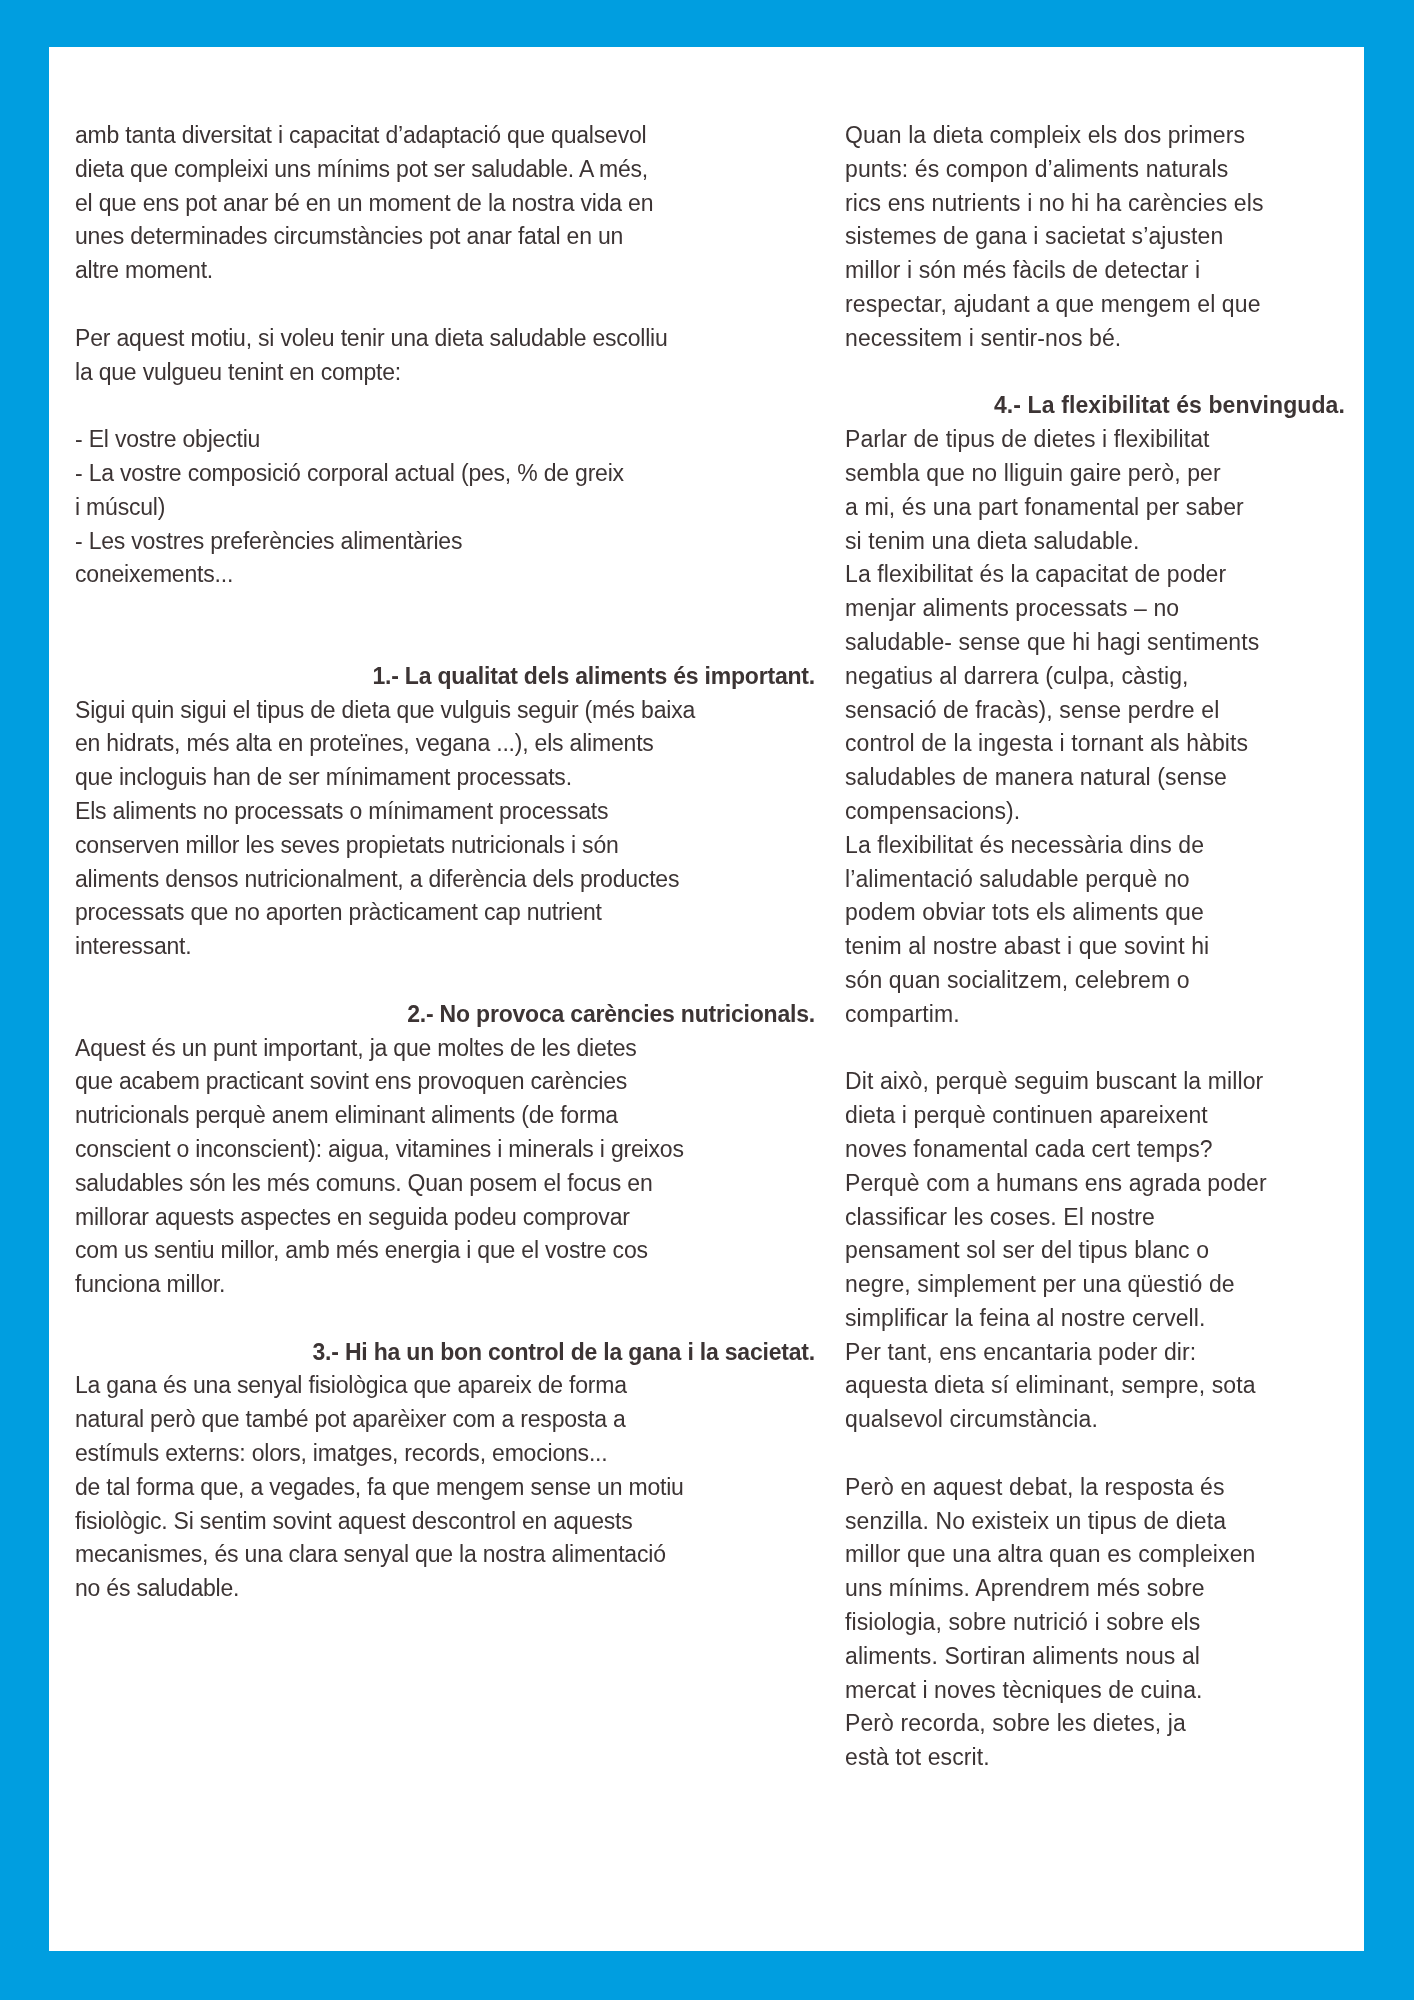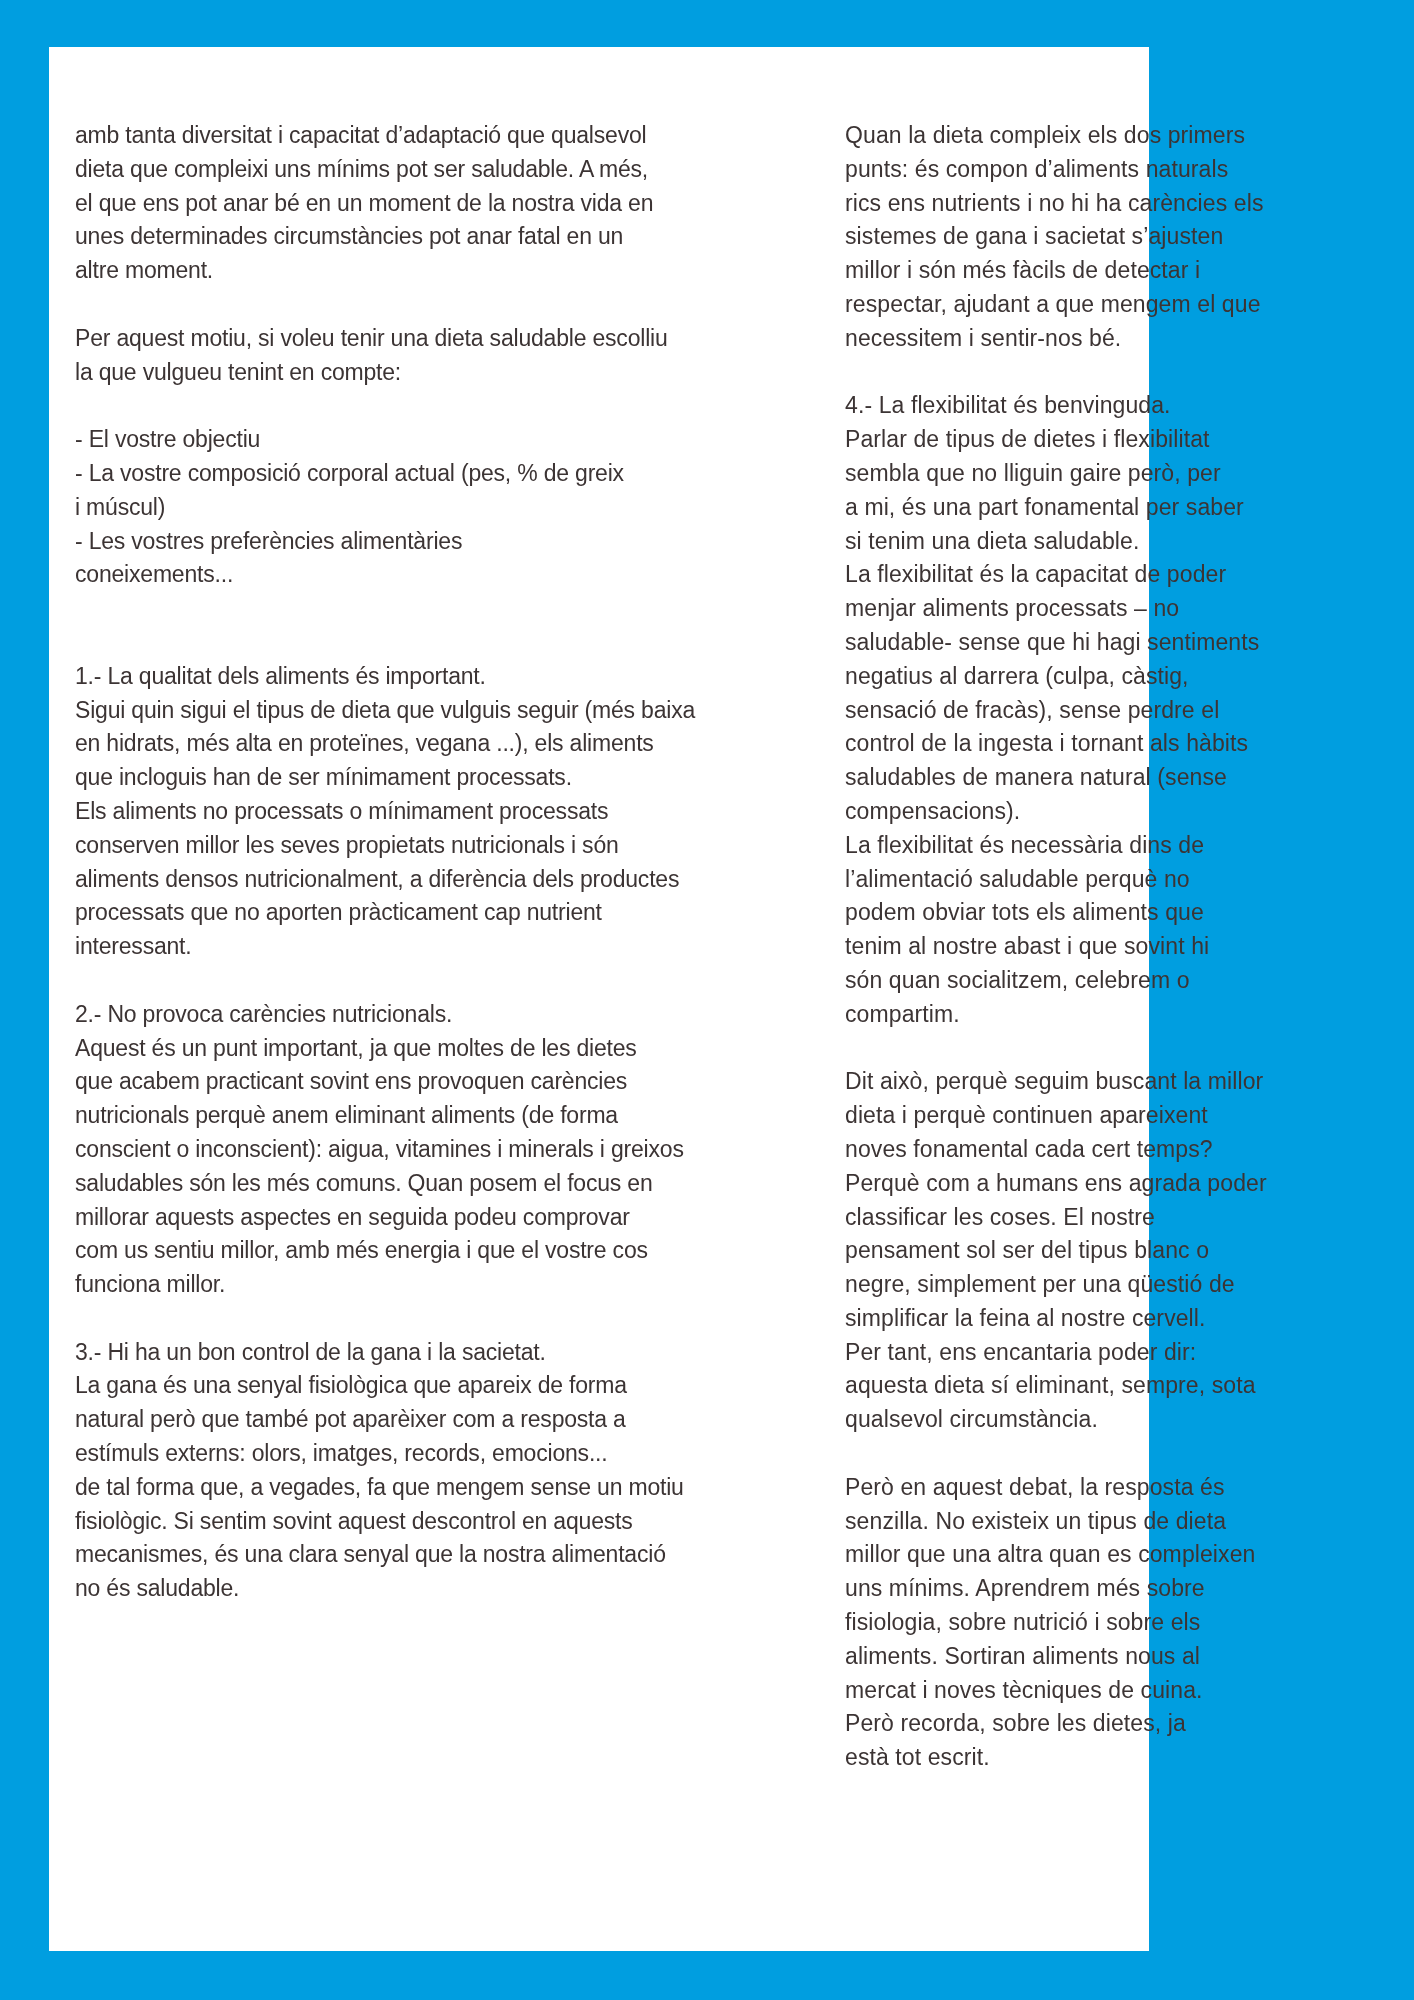--- a/index.html
+++ b/index.html
@@ -10,21 +10,21 @@
       width: 1414px;
       height: 2000px;
       background: #009ee0;
       position: relative;
       overflow: hidden;
     }
     .page {
       position: absolute;
       left: 49px;
       top: 47px;
-      width: 1100px;
+      width: 1315px;
       height: 1904px;
       background: #ffffff;
     }
     .col {
       position: absolute;
       top: 72px;
       font-family: "Liberation Sans", sans-serif;
       font-size: 23px;
       line-height: 33.8px;
       color: #3c3434;
@@ -44,22 +44,23 @@
     }
     .block.extra-gap {
       margin-bottom: 67.6px;
     }
     .line {
       display: block;
       white-space: nowrap;
     }
     .heading {
       display: block;
-      font-weight: normal;
+      font-weight: bold;
       white-space: nowrap;
+      text-align: right;
     }
   </style>
 </head>
 <body>
 
 <div class="page">
 
   <div class="col col-left">
 
     <div class="block">

